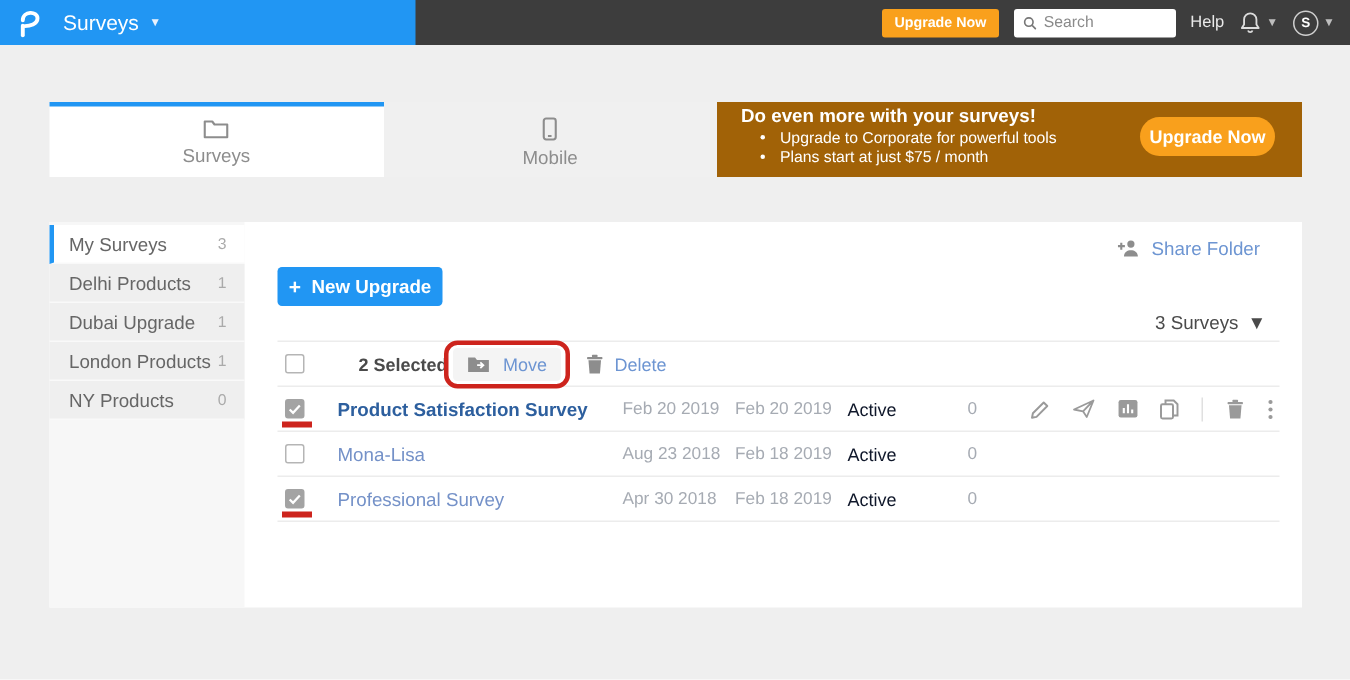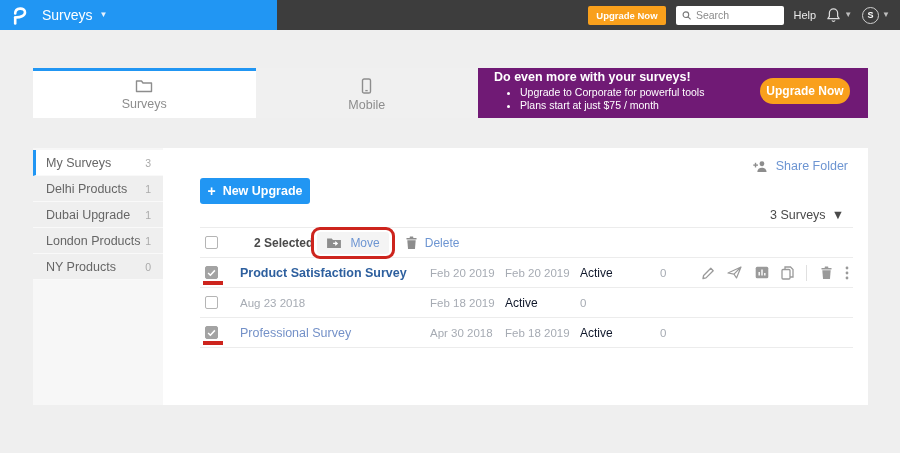--- a/index.html
+++ b/index.html
@@ -21,37 +21,37 @@
   .iconbtn { display:flex; align-items:center; gap:3px; cursor:pointer; }
   .avatar { width:17px; height:17px; border-radius:50%; border:1.5px solid #cfcfcf; color:#fff; font-size:9px; font-weight:bold; display:flex; align-items:center; justify-content:center; }
   .caret-dark { font-size:8px; color:#bdbdbd; line-height:1; }
 
   
   .band { margin:38px 0 0 33px; width:835px; height:50px; display:flex; }
   .tabs { width:445px; display:flex; }
   .tab { flex:1; background:#f0f0f0; border-top:3px solid transparent; display:flex; flex-direction:column; align-items:center; justify-content:center; gap:4px; cursor:pointer; }
   .tab.active { background:#fff; border-top:3px solid #2196f3; }
   .tab-label { font-size:12.5px; color:#8d8d8d; }
-  .banner { flex:1; background:#701a75; display:flex; align-items:center; padding:0 18px 4px 16px; }
+  .banner { flex:1; background:#a16207; display:flex; align-items:center; padding:0 18px 4px 16px; }
   .banner-text { flex:1; color:#fff; }
   .banner-title { font-size:12.5px; font-weight:bold; margin-bottom:2px; }
   .banner-bullets { list-style:disc; margin-left:26px; }
   .banner-bullets li { font-size:10.5px; line-height:13px; }
   .upgrade-btn-banner { background:#f9a01c; color:#fff; border:none; border-radius:14px; width:90px; height:26px; font-size:12px; font-weight:bold; cursor:pointer; font-family:"Liberation Sans", sans-serif; }
 
   
-  .card { margin:30px 0 0 33px; width:835px; height:257px; background:#fff; display:flex;gap:15px; }
+  .card { margin:30px 0 0 33px; width:835px; height:257px; background:#fff; display:flex; }
   .sidebar { width:130px; background:#f7f7f7; padding-top:2px; }
   .side-item { height:26px; display:flex; align-items:center; padding:0 12px 0 13px; background:#efefef; border-bottom:1px solid #f9f9f9; cursor:pointer; }
   .side-item.active { background:#fff; border-left:3px solid #2196f3; padding-left:10px; }
   .side-label { flex:1; font-size:12.5px; color:#666; }
   .side-count { font-size:10.5px; color:#aaa; }
 
   .main { flex:1; position:relative; }
-  .share-folder { position:absolute; top:11px; right:20px; display:flex; align-items:center; gap:7px; cursor:pointer; }
+  .share-folder { position:absolute; top:11px; right:28px; display:flex; gap:7px; cursor:pointer; }
   .share-folder span { color:#6d95d2; font-size:12.5px; }
   .new-survey { position:absolute; top:30px; left:22px; width:110px; height:26px; background:#2196f3; border:none; border-radius:3px; color:#fff; font-size:12.5px; font-weight:bold; display:flex; align-items:center; justify-content:center; gap:7px; cursor:pointer; font-family:"Liberation Sans", sans-serif; }
   .new-survey .plus { font-size:14px; font-weight:bold; }
   .surveys-dropdown { position:absolute; top:60px; right:24px; display:flex; align-items:center; gap:6px; cursor:pointer; }
   .surveys-dropdown span { font-size:12.5px; color:#4a4a4a; }
   .caret-gray { font-size:8px; color:#666; line-height:1; }
 
   
   .table { position:absolute; top:79px; left:22px; right:15px; }
   .sel-bar { height:31px; border-top:1px solid #ececec; border-bottom:1px solid #ececec; display:flex; align-items:center; }
@@ -272,20 +272,21 @@
                 <circle cx="2" cy="12" r="1.4" fill="#9a9a9a"></circle>
               </svg>
           </span>
         </span>
       </div>
 
       <div class="row">
         <span class="cb-cell">
           <span class="cb"></span>
         </span>
+        <span class="svy-name">Mona-Lisa</span>
         <span class="cell-date">Aug 23 2018</span>
         <span class="cell-date">Feb 18 2019</span>
         <span class="cell-status">Active</span>
         <span class="cell-resp">0</span>
         <span class="actions"></span>
       </div>
 
       <div class="row">
         <span class="cb-cell">
           <span class="cb checked">

